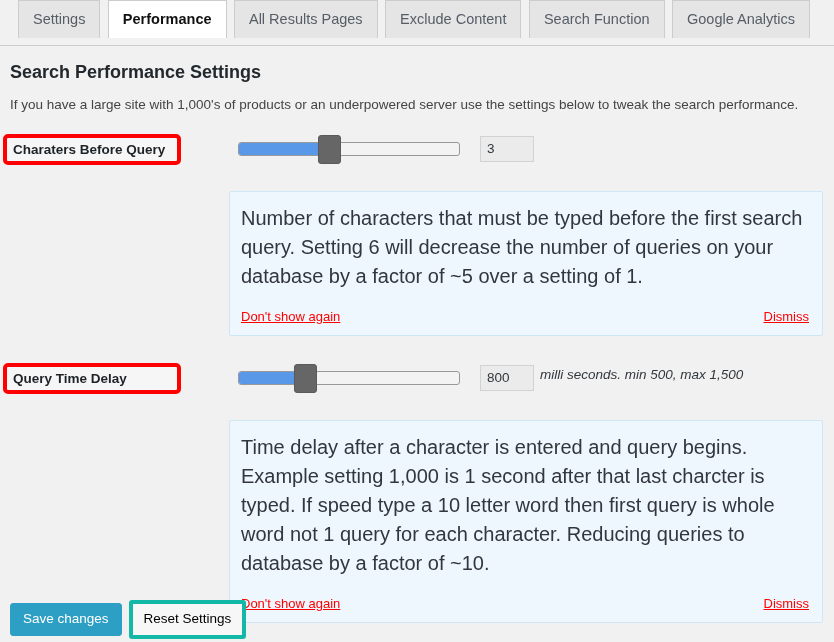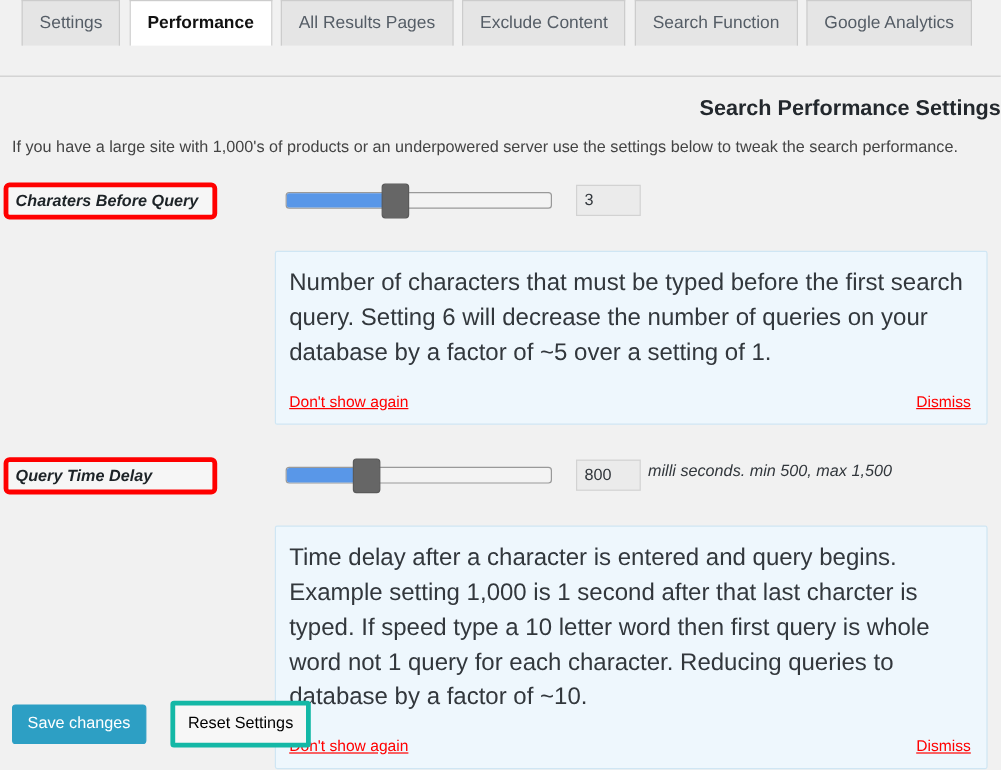--- a/index.html
+++ b/index.html
@@ -12,21 +12,21 @@
     background: #f1f1f1;
     font-family: "Liberation Sans", sans-serif;
     color: #23282d;
     overflow: hidden;
     position: relative;
   }
 
   
   .tab-bar {
     position: relative;
-    height: 64px;
+    height: 46px;
     padding-left: 18px;
     box-sizing: border-box;
     background: #f1f1f1;
   }
   .tab-bar:after {
     content: "";
     position: absolute;
     left: 0;
     right: 0;
     bottom: 0;
@@ -62,21 +62,20 @@
     margin-left: 0;
   }
 
   
   .page-heading {
     margin: 16px 0 0 10px;
     font-size: 18px;
     font-weight: bold;
     color: #23282d;
     letter-spacing: 0;
-    text-align: right;
   }
   .page-intro {
     margin: 14px 0 0 10px;
     font-size: 13.5px;
     color: #444444;
   }
 
   
   .setting-row {
     position: relative;
@@ -95,21 +94,20 @@
     background: #f6f6f6;
     display: flex;
     align-items: center;
     padding-left: 6px;
   }
   .row-label {
     font-size: 13.5px;
     font-weight: bold;
     color: #1d2327;
     white-space: nowrap;
-    font-style: italic;
   }
 
   
   .slider {
     position: absolute;
     left: 238px;
     top: 8px;
     width: 222px;
     height: 14px;
     background: #f3f3f3;
@@ -189,23 +187,23 @@
     color: #ff0000;
     text-decoration: underline;
     font-size: 13px;
     cursor: pointer;
   }
 
   
   .footer {
     position: absolute;
     left: 10px;
-    bottom: 19px;
+    bottom: 3px;
     display: flex;
-    gap: 20px;
+    gap: 7px;
     align-items: center;
   }
   .btn-primary {
     background: #2d9fc4;
     border: 1px solid #2d9fc4;
     color: #ffffff;
     font-size: 13.5px;
     padding: 6px 12px 7px;
     border-radius: 3px;
     cursor: pointer;

